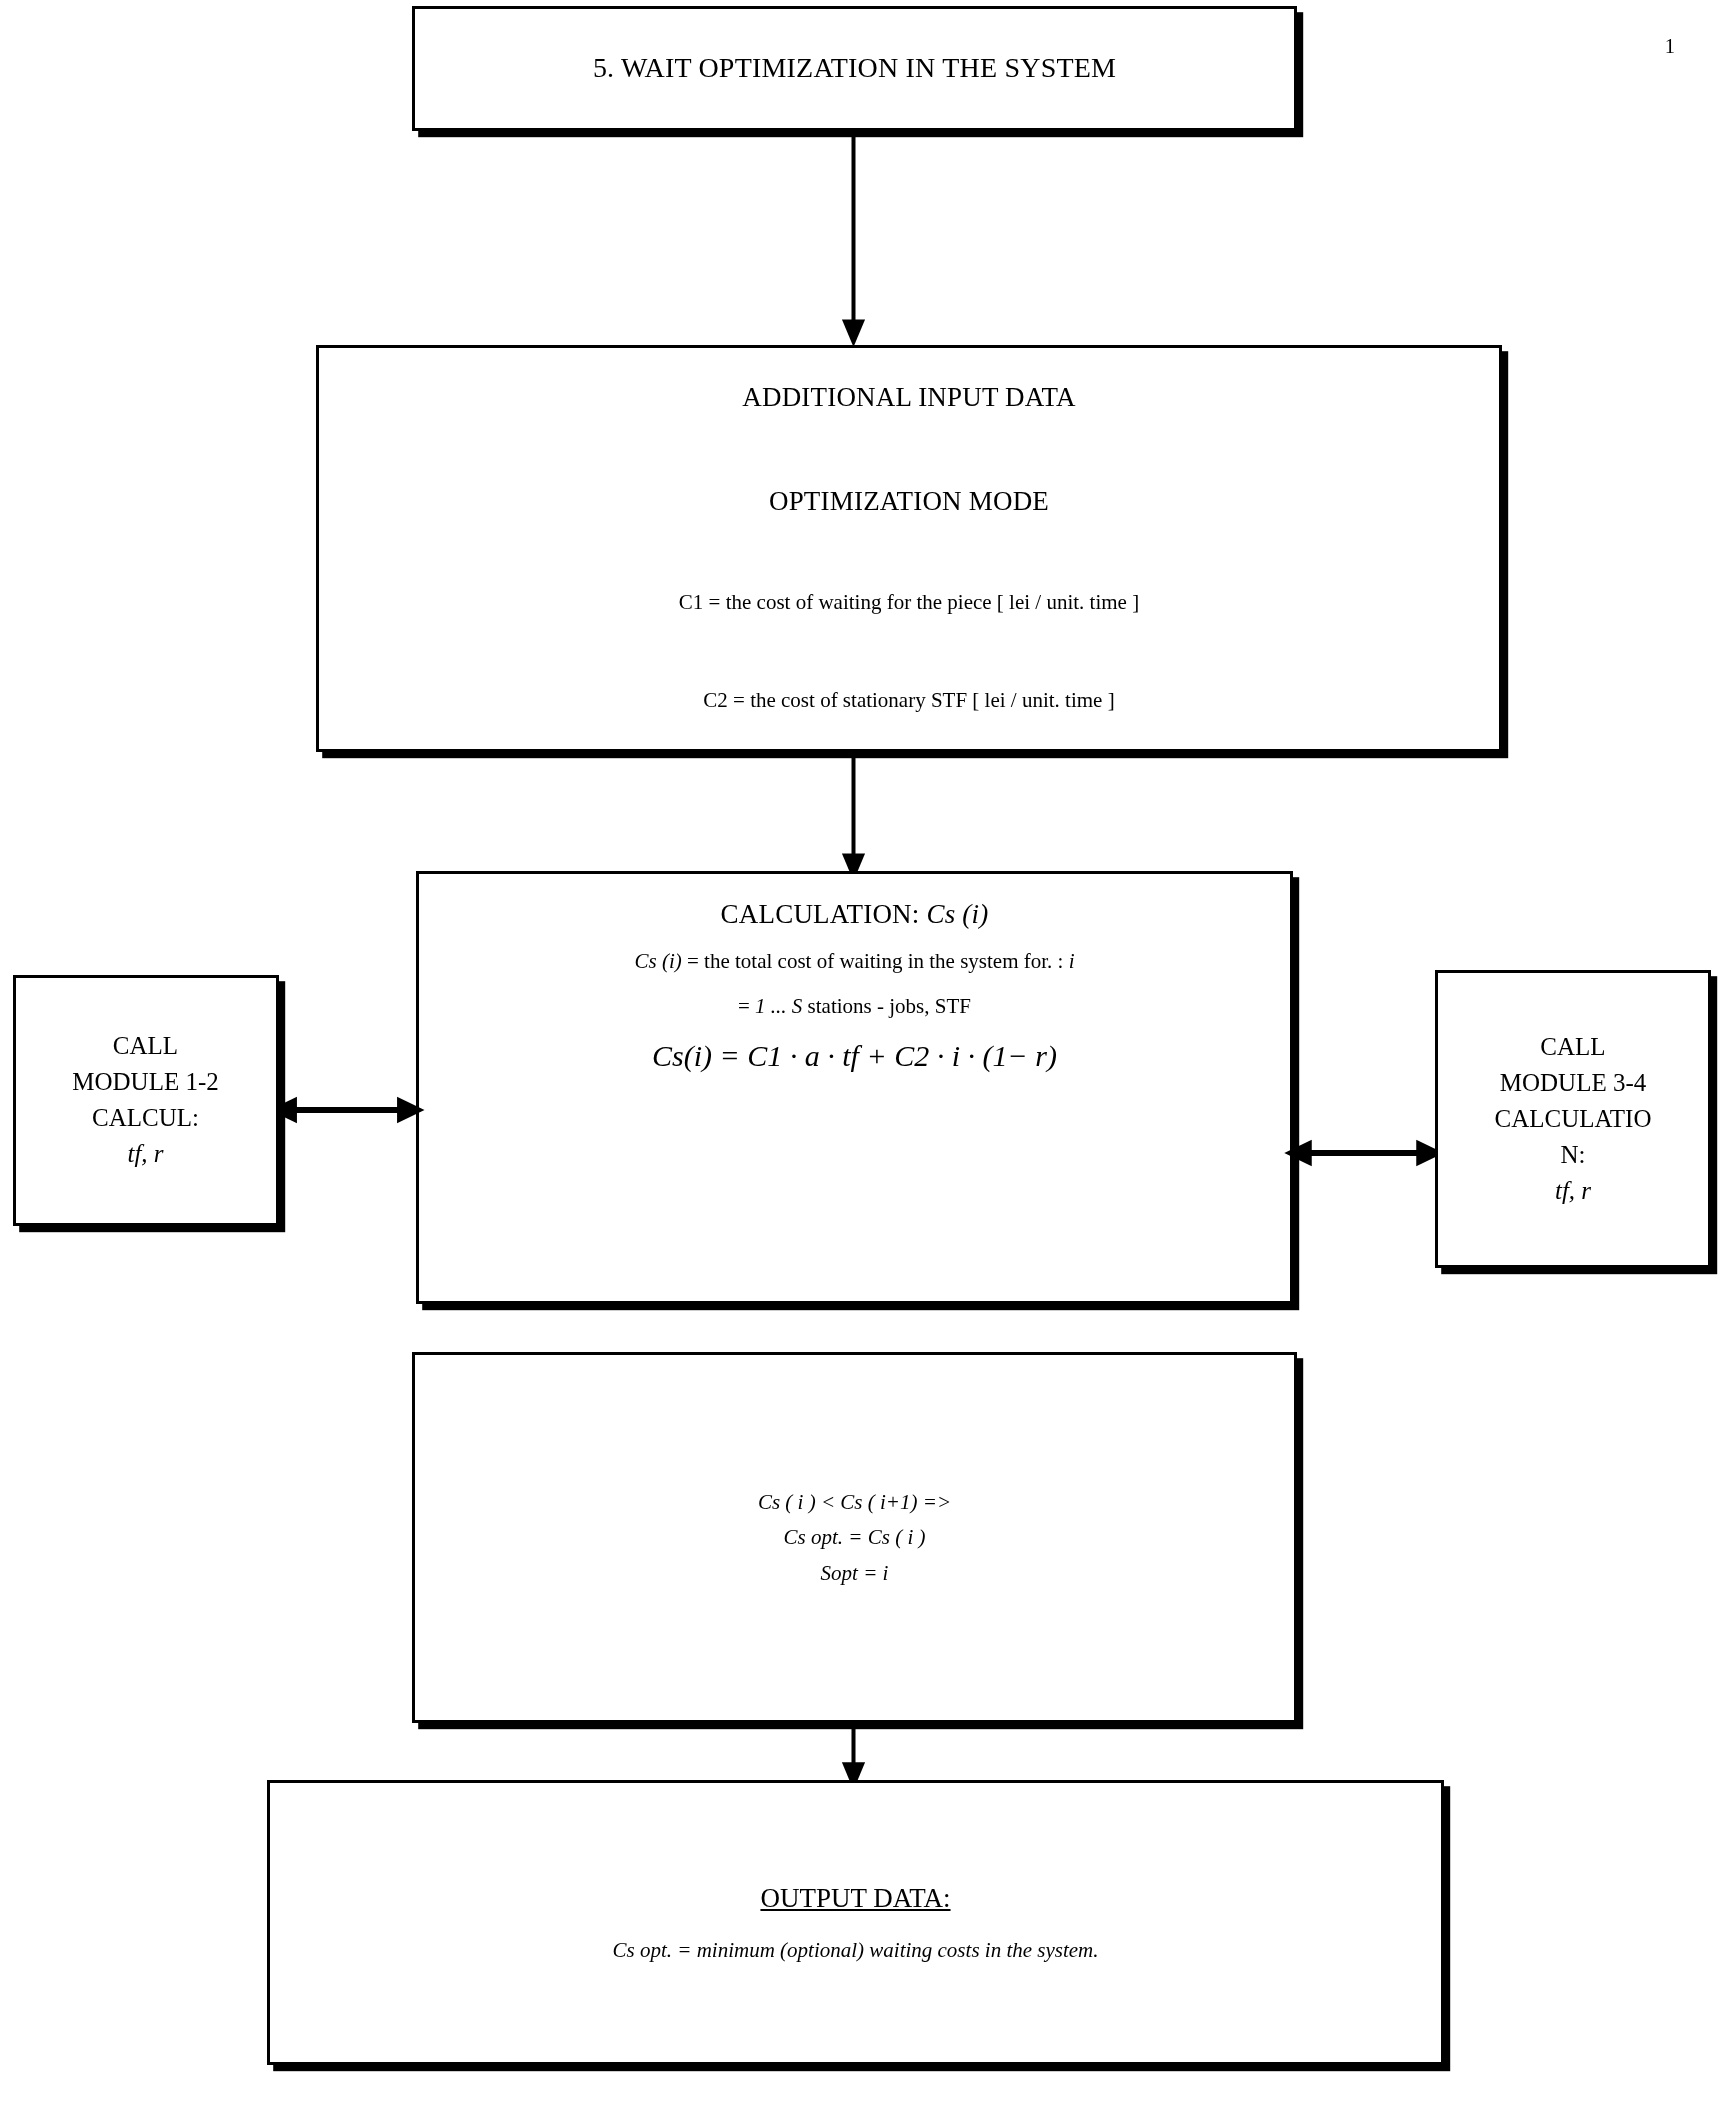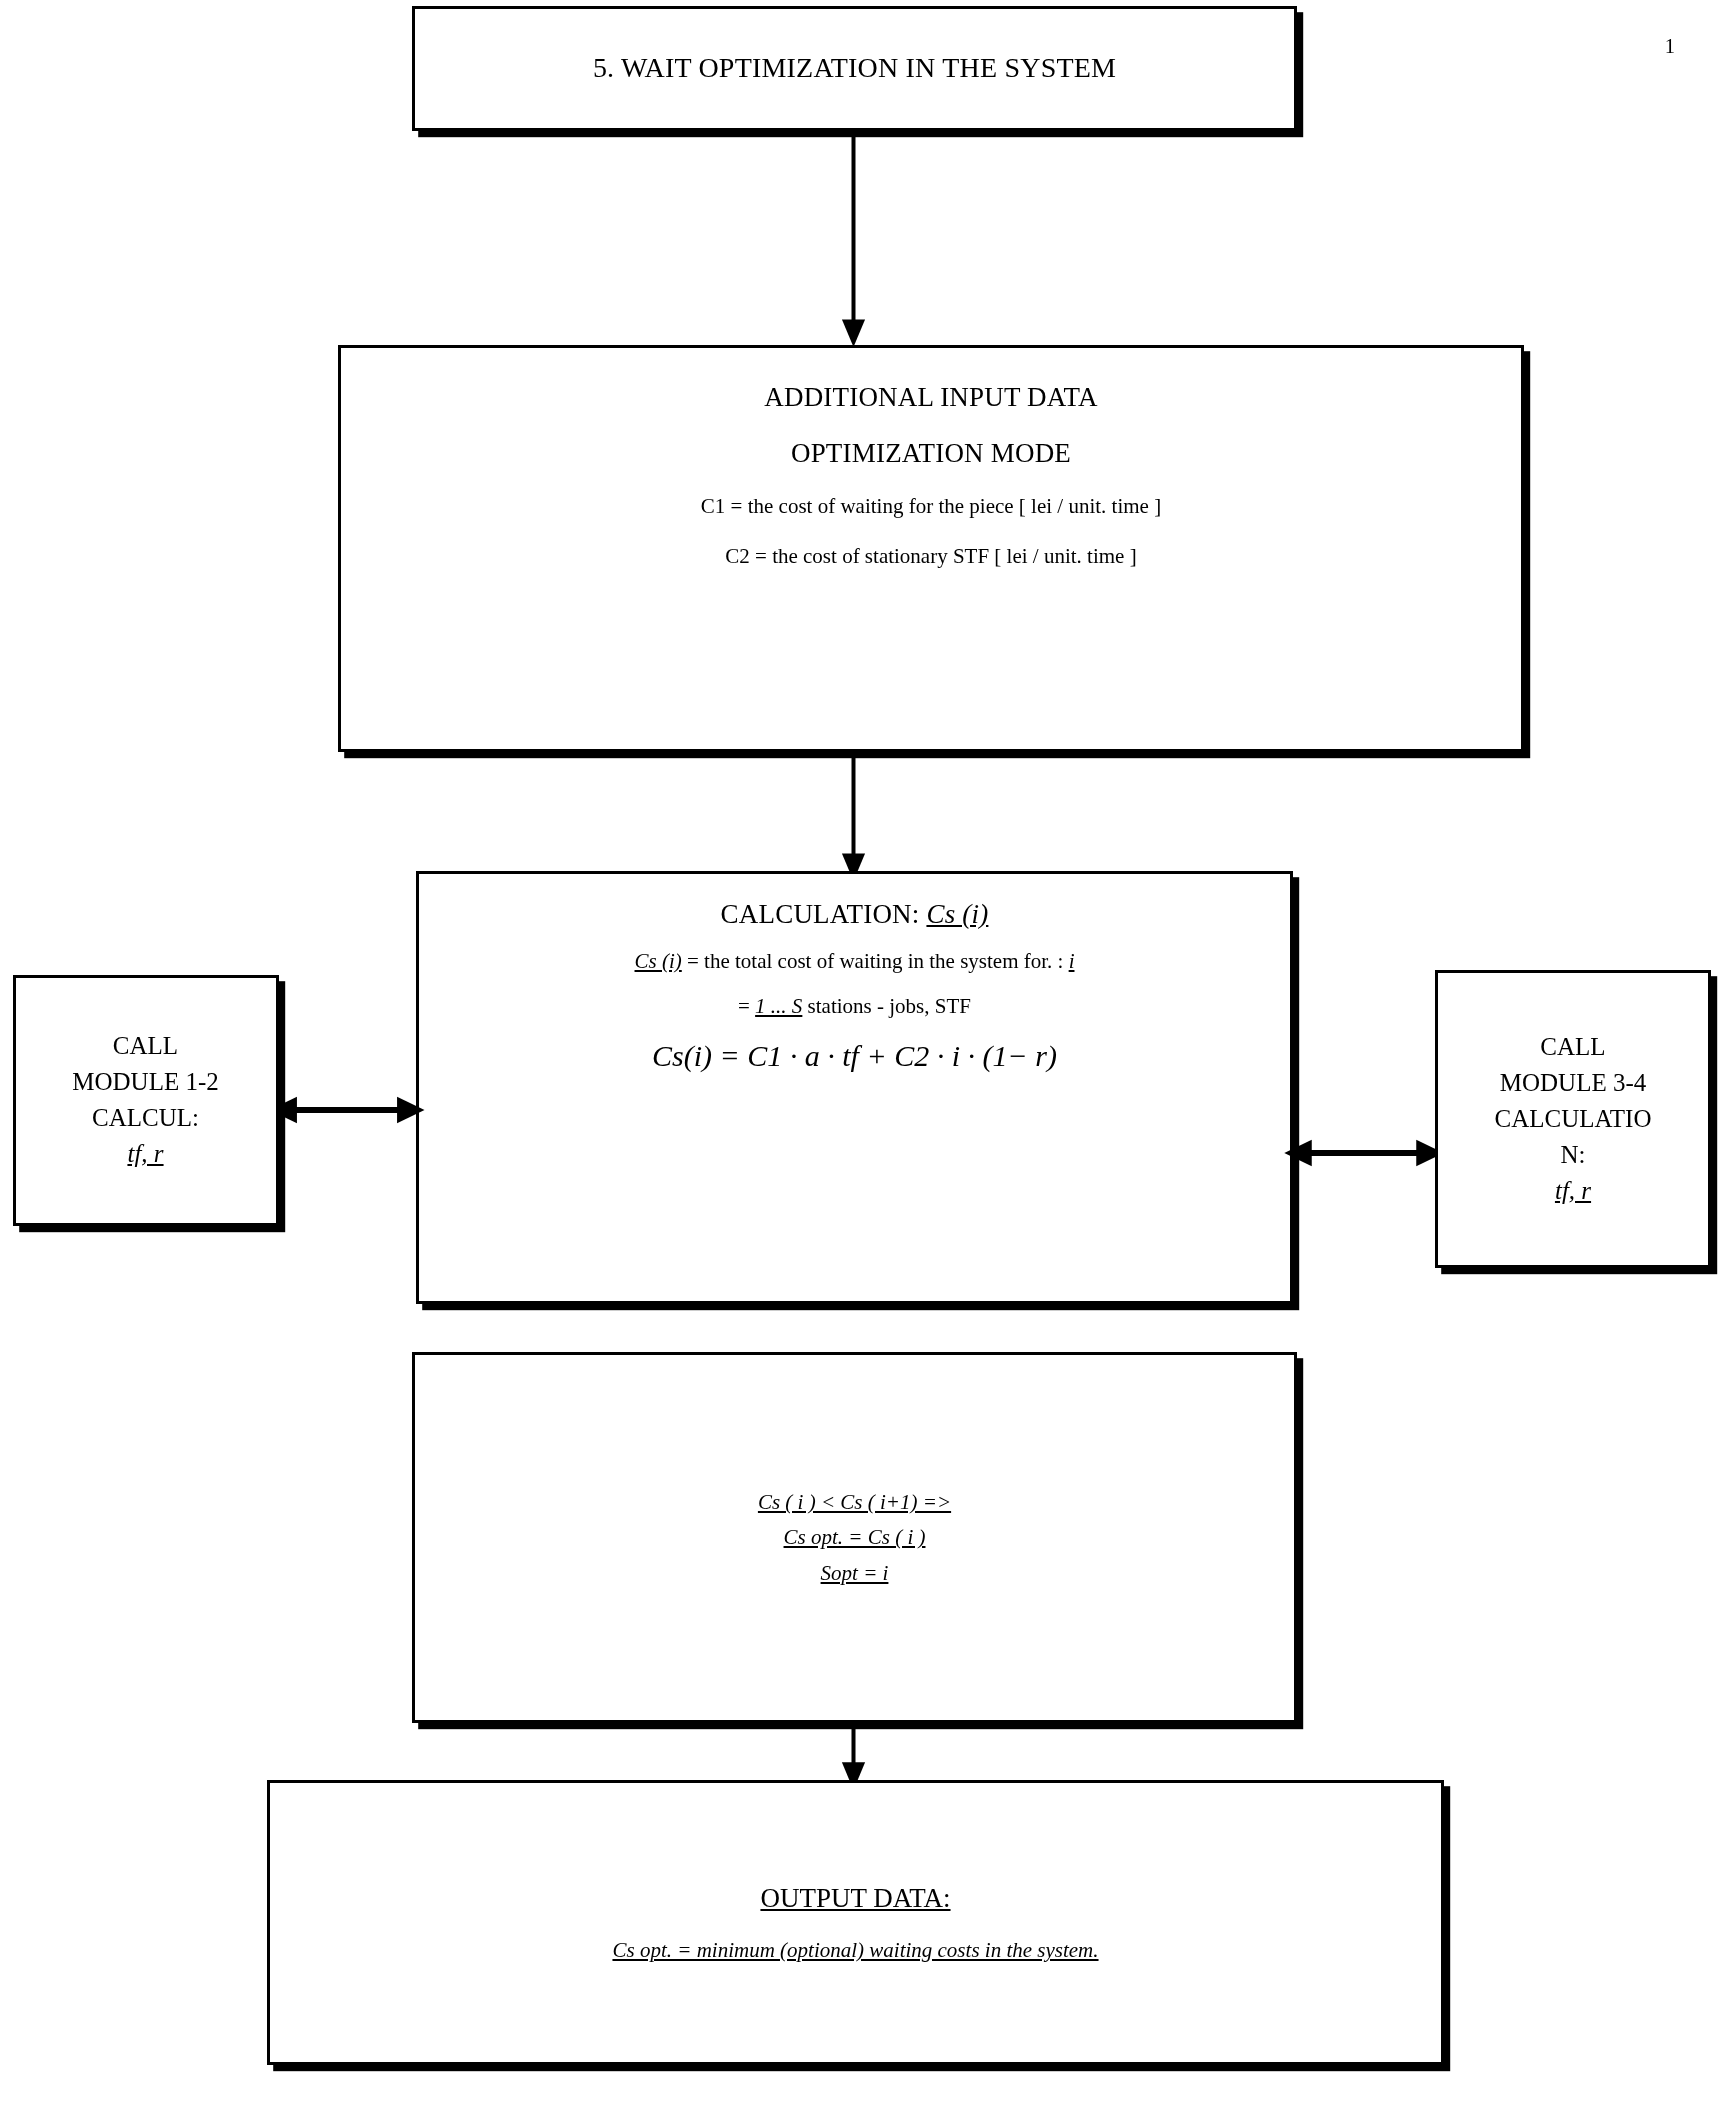--- a/index.html
+++ b/index.html
@@ -50,47 +50,47 @@
   
   .t-caps {
     font-size: 27px;
     letter-spacing: 0.2px;
   }
   .t-body {
     font-size: 21px;
   }
   .t-ital {
     font-style: italic;
-    text-decoration: underline;
   }
   .t-formula {
     font-size: 30px;
     font-style: italic;
   }
   .t-mod {
     font-size: 25px;
   }
 
   
   #box-title {
     left: 412px;
     top: 5.8px;
     width: 885px;
     height: 125px;
   }
   #box-title .line { font-size: 28px; }
 
   
   #box-input {
-    left: 338px;
+    left: 316px;
     top: 345px;
     width: 1186px;
     height: 407px;
     justify-content: flex-start;
     padding-top: 21.4px;
+    gap: 48px;
   }
   #box-input .line { margin: 12.5px 0; }
 
   
   #box-calc {
     left: 416px;
     top: 871px;
     width: 877px;
     height: 433px;
     justify-content: flex-start;

